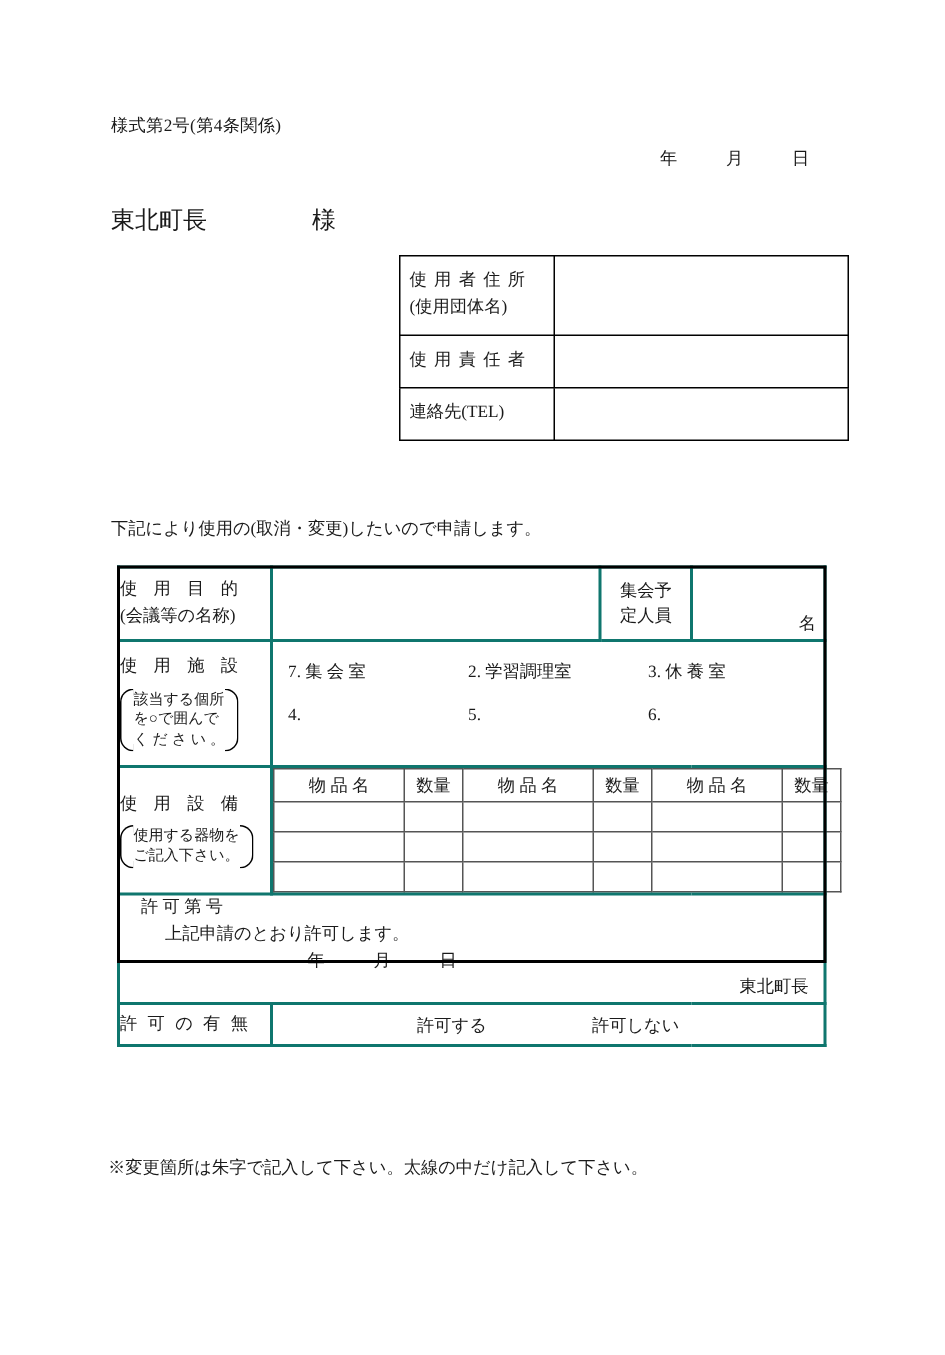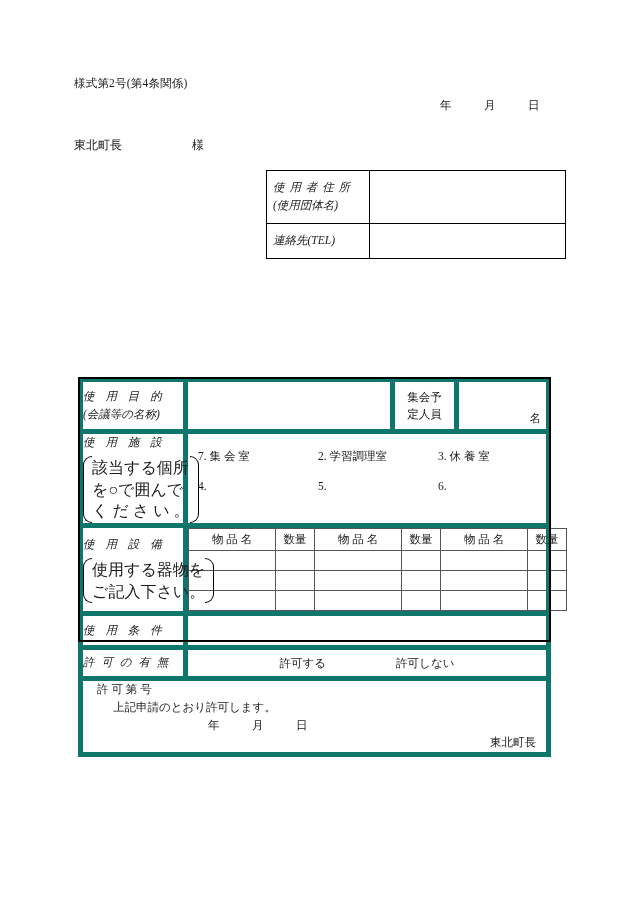--- a/index.html
+++ b/index.html
@@ -39,21 +39,21 @@
     white-space: nowrap;
   }
   .date-line span { display: inline-block; }
   .date-line .y { width: 44px; }
   .date-line .m { width: 44px; }
 
   .addressee {
     position: absolute;
     left: 74px;
     top: 137px;
-    font-size: 12px;
+    font-size: 16px;
     white-space: nowrap;
   }
   .addressee .name { display: inline-block; }
   .addressee .sama {
     display: inline-block;
     margin-left: 70px;
   }
 
   
   .applicant-table {
@@ -110,21 +110,21 @@
     left: 78px;
     top: 377px;
     width: 473px;
   }
   .tbl {
     width: 473px;
     border-collapse: collapse;
     table-layout: fixed;
   }
   .tbl td {
-    border: 5px solid #0f766e;
+    border: 2px solid #0f766e;
     font-size: 11.5px;
     padding: 0;
     vertical-align: middle;
   }
   
   .thick-box {
     position: absolute;
     left: 78px;
     top: 377px;
     width: 473px;
@@ -133,26 +133,26 @@
     box-sizing: border-box;
     pointer-events: none;
   }
 
   .lblcell {
     width: 100px;
     padding: 3px 5px;
     line-height: 1.5;
     vertical-align: middle;
   }
-  .lbl-line { display: block; white-space: nowrap; font-style: italic; }
+  .lbl-line { display: block; white-space: nowrap; }
 
   .note {
     display: block;
     white-space: nowrap;
-    font-size: 16px;
+    font-size: 10px;
     line-height: 1.35;
     position: relative;
     padding: 0 9px;
   }
   .note-wrap {
     position: relative;
     display: inline-block;
     margin-top: 5px;
     padding: 1px 0;
   }
@@ -287,33 +287,40 @@
   <div class="addressee">
     <span class="name">東北町長</span><span class="sama">様</span>
   </div>
 
   <table class="applicant-table">
     <tbody>
         <tr class="r-addr">
       <td class="lbl">
         <span class="lbl-line sp1">使 用 者 住 所</span>
         <span class="lbl-line">(使用団体名)</span>
+      </td>
+      <td class="val"></td>
+    </tr>
+    <tr class="r-resp">
+      <td class="lbl">
+        <span class="lbl-line sp1">使 用 責 任 者</span>
       </td>
       <td class="val"></td>
     </tr>
     <tr class="r-tel">
       <td class="lbl">
         <span class="lbl-line">連絡先(TEL)</span>
       </td>
       <td class="val"></td>
     </tr>
   </tbody>
     </table>
 
 
+  <div class="intro">下記により使用の(取消・変更)したいので申請します。</div>
 
   <div class="main-form">
     <table class="tbl">
 
       <tbody>
           <tr class="r1">
         <td class="lblcell">
           <span class="lbl-line sp4">使 用 目 的</span>
           <span class="lbl-line">(会議等の名称)</span>
         </td>
@@ -388,46 +395,41 @@
               <td></td>
               <td></td>
               <td></td>
               <td></td>
             </tr>
           </tbody>
               </table>
         </td>
       </tr>
 
-      <tr>
-        <td class="lblcell cond-cell">
-          <span class="lbl-line sp4">使 用 条 件</span>
-        </td>
-        <td class="cond-cell" colspan="3"></td>
-      </tr>
-
-      <tr>
-        <td class="lblcell perm-cell" style="text-align:left">
-          <span class="lbl-line sp2">許 可 の 有 無</span>
-        </td>
-        <td class="perm-cell" colspan="3">
-          <span class="p1">許可する</span><span>許可しない</span>
-        </td>
-      </tr>
 
       <tr>
         <td class="approve" colspan="4">
           <span class="l1">許  可  第     号</span>
           <span class="l2">上記申請のとおり許可します。</span>
           <span class="l3">
             <i class="y">年</i><i class="m">月</i><i>日</i>
           </span>
           <span class="l4">東北町長</span>
         </td>
       </tr>
+
+      <tr>
+        <td class="lblcell perm-cell" style="text-align:left">
+          <span class="lbl-line sp2">許 可 の 有 無</span>
+        </td>
+        <td class="perm-cell" colspan="3">
+          <span class="p1">許可する</span><span>許可しない</span>
+        </td>
+      </tr>
     </tbody>
       </table>
   </div>
 
   <div class="thick-box"></div>
 
+  <div class="footnote">※変更箇所は朱字で記入して下さい。太線の中だけ記入して下さい。</div>
 
 </div>
 
 </body></html>

